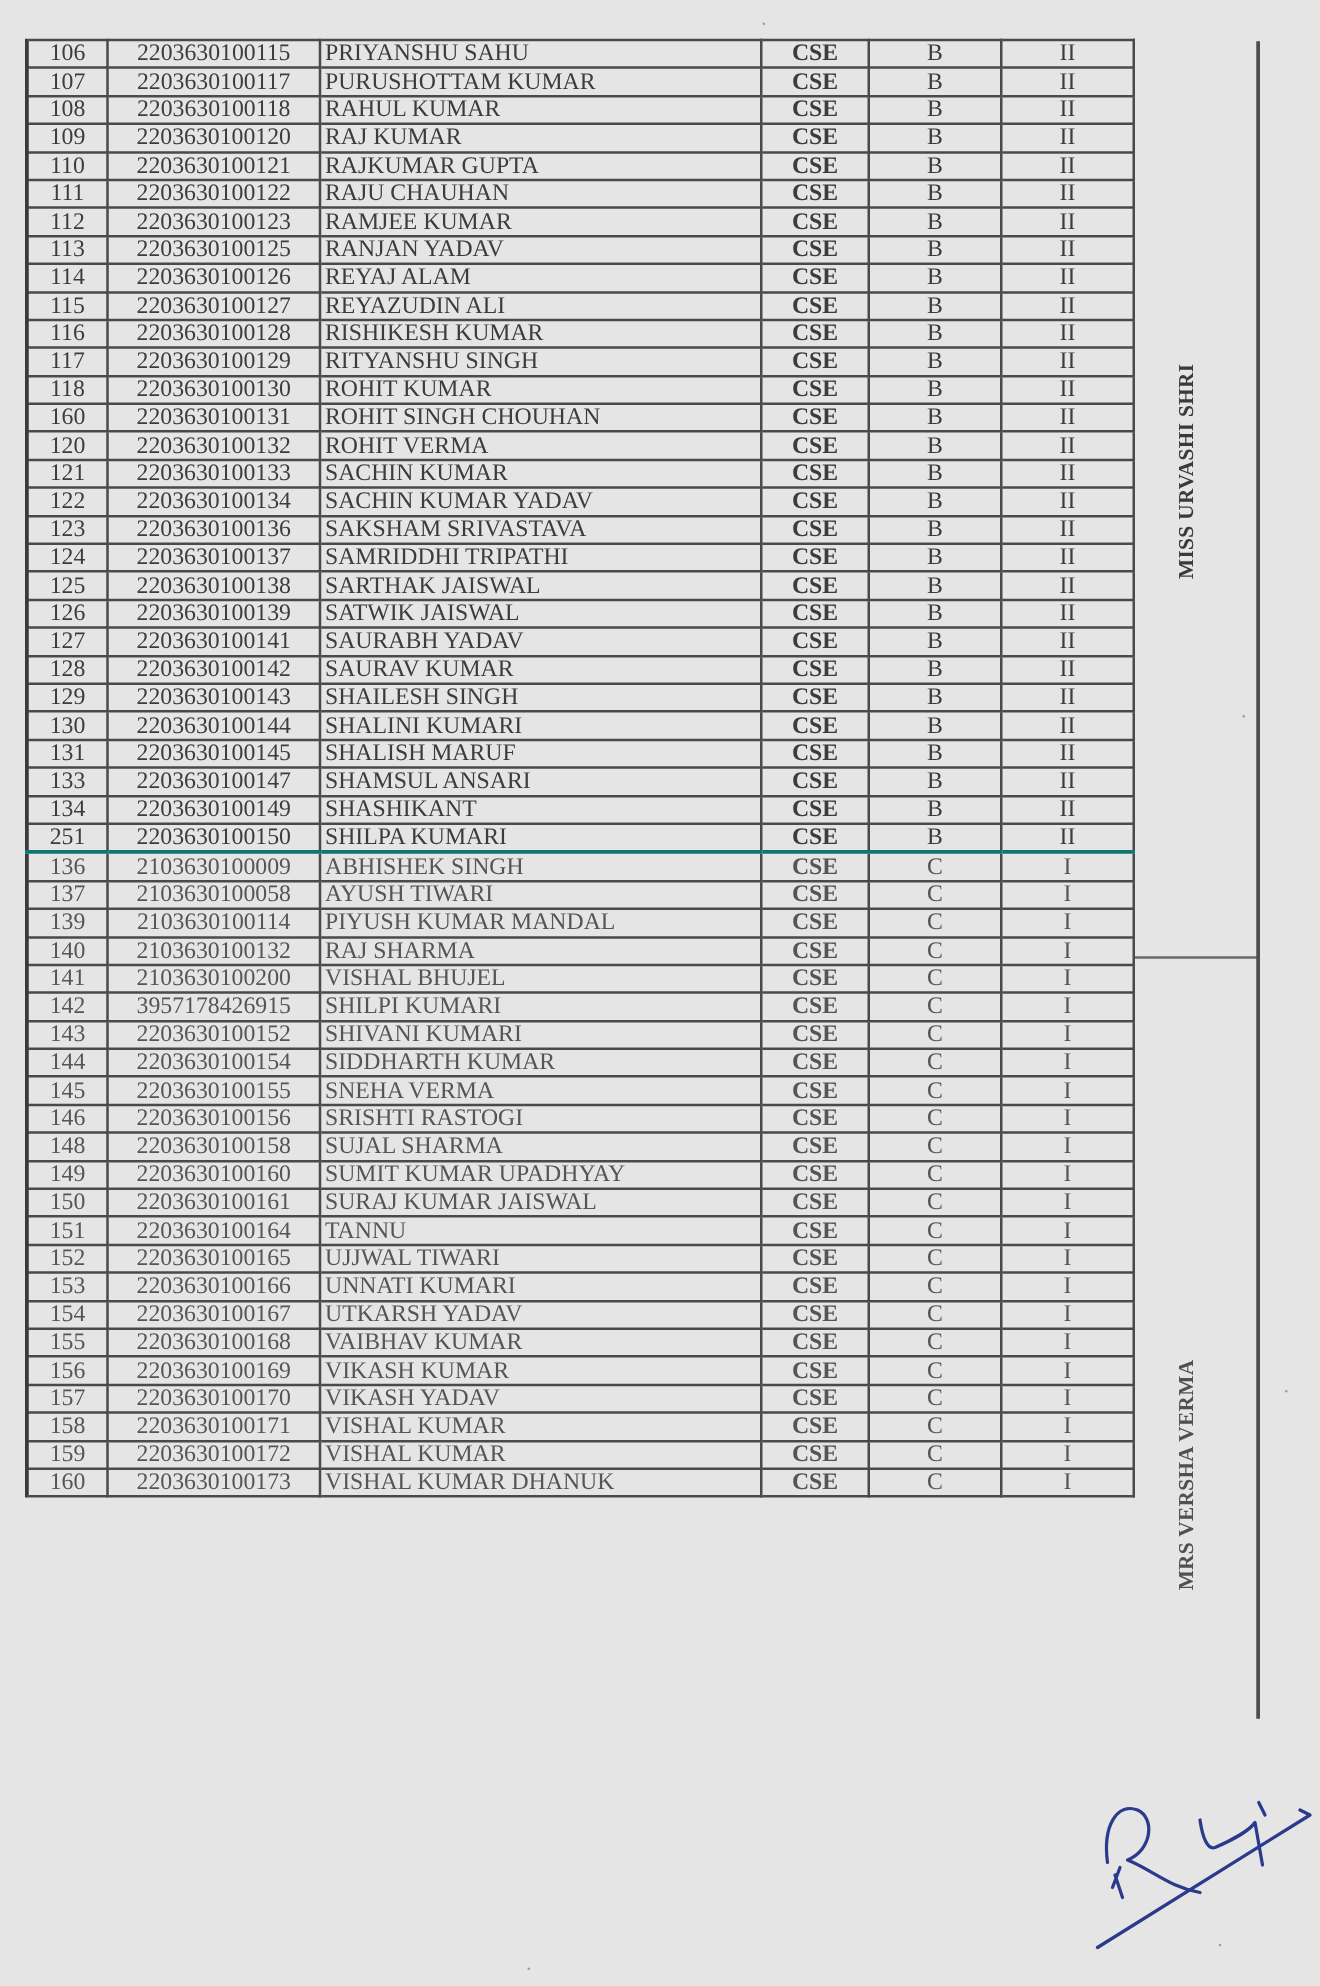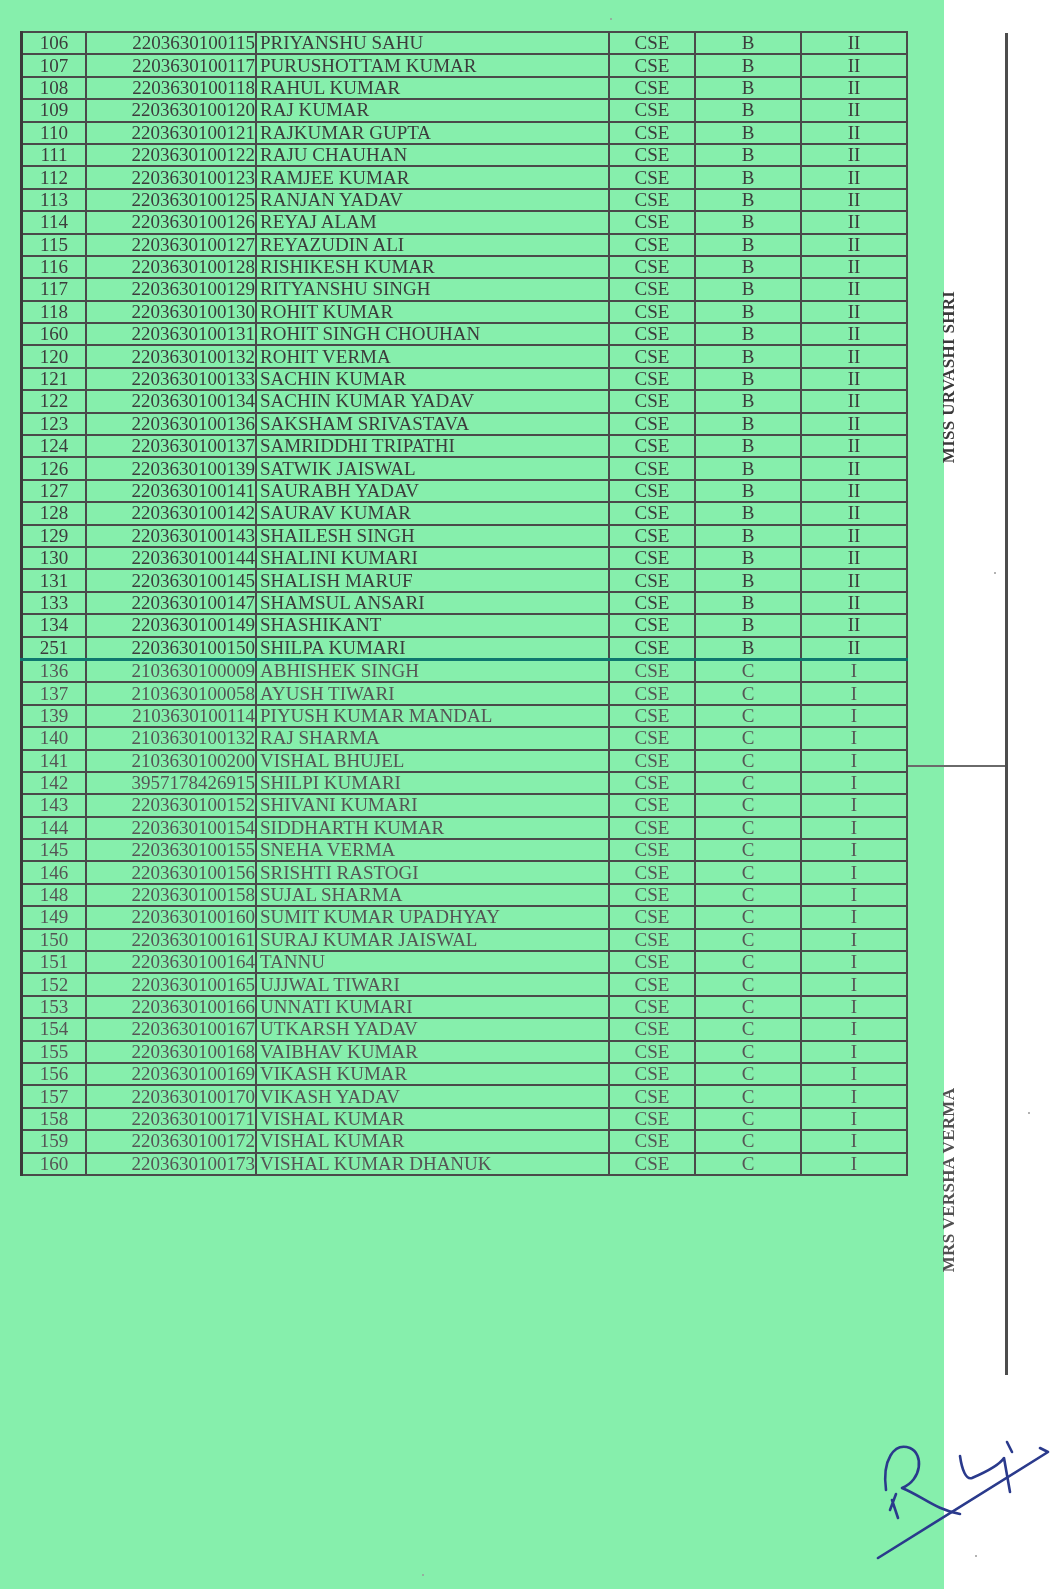--- a/index.html
+++ b/index.html
@@ -11,45 +11,45 @@
       width: 1056px;
       height: 1589px;
       position: relative;
       overflow: hidden;
       font-family: "Liberation Serif", "DejaVu Serif", serif;
       color: #3a3a3a;
     }
     .page {
       position: absolute;
       left: 0; top: 0;
-      width: 944px; height: 1589px;
-      background: #86efac;
+      width: 1056px; height: 1589px;
+      background: #e5e5e5;
     }
     table.roster {
       position: absolute;
       left: 20px;
       top: 31px;
       border-collapse: collapse;
       table-layout: fixed;
       width: 888px;
     }
     table.roster td {
       border: 2px solid #4a4a4a;
       height: 20.4px;
       padding: 0;
       font-size: 19px;
       line-height: 20px;
       white-space: nowrap;
       overflow: hidden;
       color: #3c3c3c;
     }
     table.roster td.c-sn { width: 62px; text-align: center; }
-    table.roster td.c-roll { width: 168px; text-align: right; margin-top: 36px; }
+    table.roster td.c-roll { width: 168px; text-align: center; margin-top: 36px; }
     table.roster td.c-name { width: 348px; text-align: left; padding-left: 3px; }
-    table.roster td.c-branch { width: 84px; text-align: center; }
+    table.roster td.c-branch { width: 84px; text-align: center; font-weight: bold; }
     table.roster td.c-sec { width: 104px; text-align: center; }
     table.roster td.c-year { width: 104px; text-align: center; margin-left: 19px; }
     table.roster tr.group-break td { border-top: 3px solid #0f766e; }
     table.roster tr.faded td { color: #555; }
     table.roster tbody { border-left: 3px solid #3a3a3a; }
 
     
     .faculty-panel {
       position: absolute;
       left: 908px;
@@ -240,20 +240,28 @@
         </tr>
         <tr>
           <td class="c-sn">124</td>
           <td class="c-roll">2203630100137</td>
           <td class="c-name">SAMRIDDHI TRIPATHI</td>
           <td class="c-branch">CSE</td>
           <td class="c-sec">B</td>
           <td class="c-year">II</td>
         </tr>
         <tr>
+          <td class="c-sn">125</td>
+          <td class="c-roll">2203630100138</td>
+          <td class="c-name">SARTHAK JAISWAL</td>
+          <td class="c-branch">CSE</td>
+          <td class="c-sec">B</td>
+          <td class="c-year">II</td>
+        </tr>
+        <tr>
           <td class="c-sn">126</td>
           <td class="c-roll">2203630100139</td>
           <td class="c-name">SATWIK JAISWAL</td>
           <td class="c-branch">CSE</td>
           <td class="c-sec">B</td>
           <td class="c-year">II</td>
         </tr>
         <tr>
           <td class="c-sn">127</td>
           <td class="c-roll">2203630100141</td>

